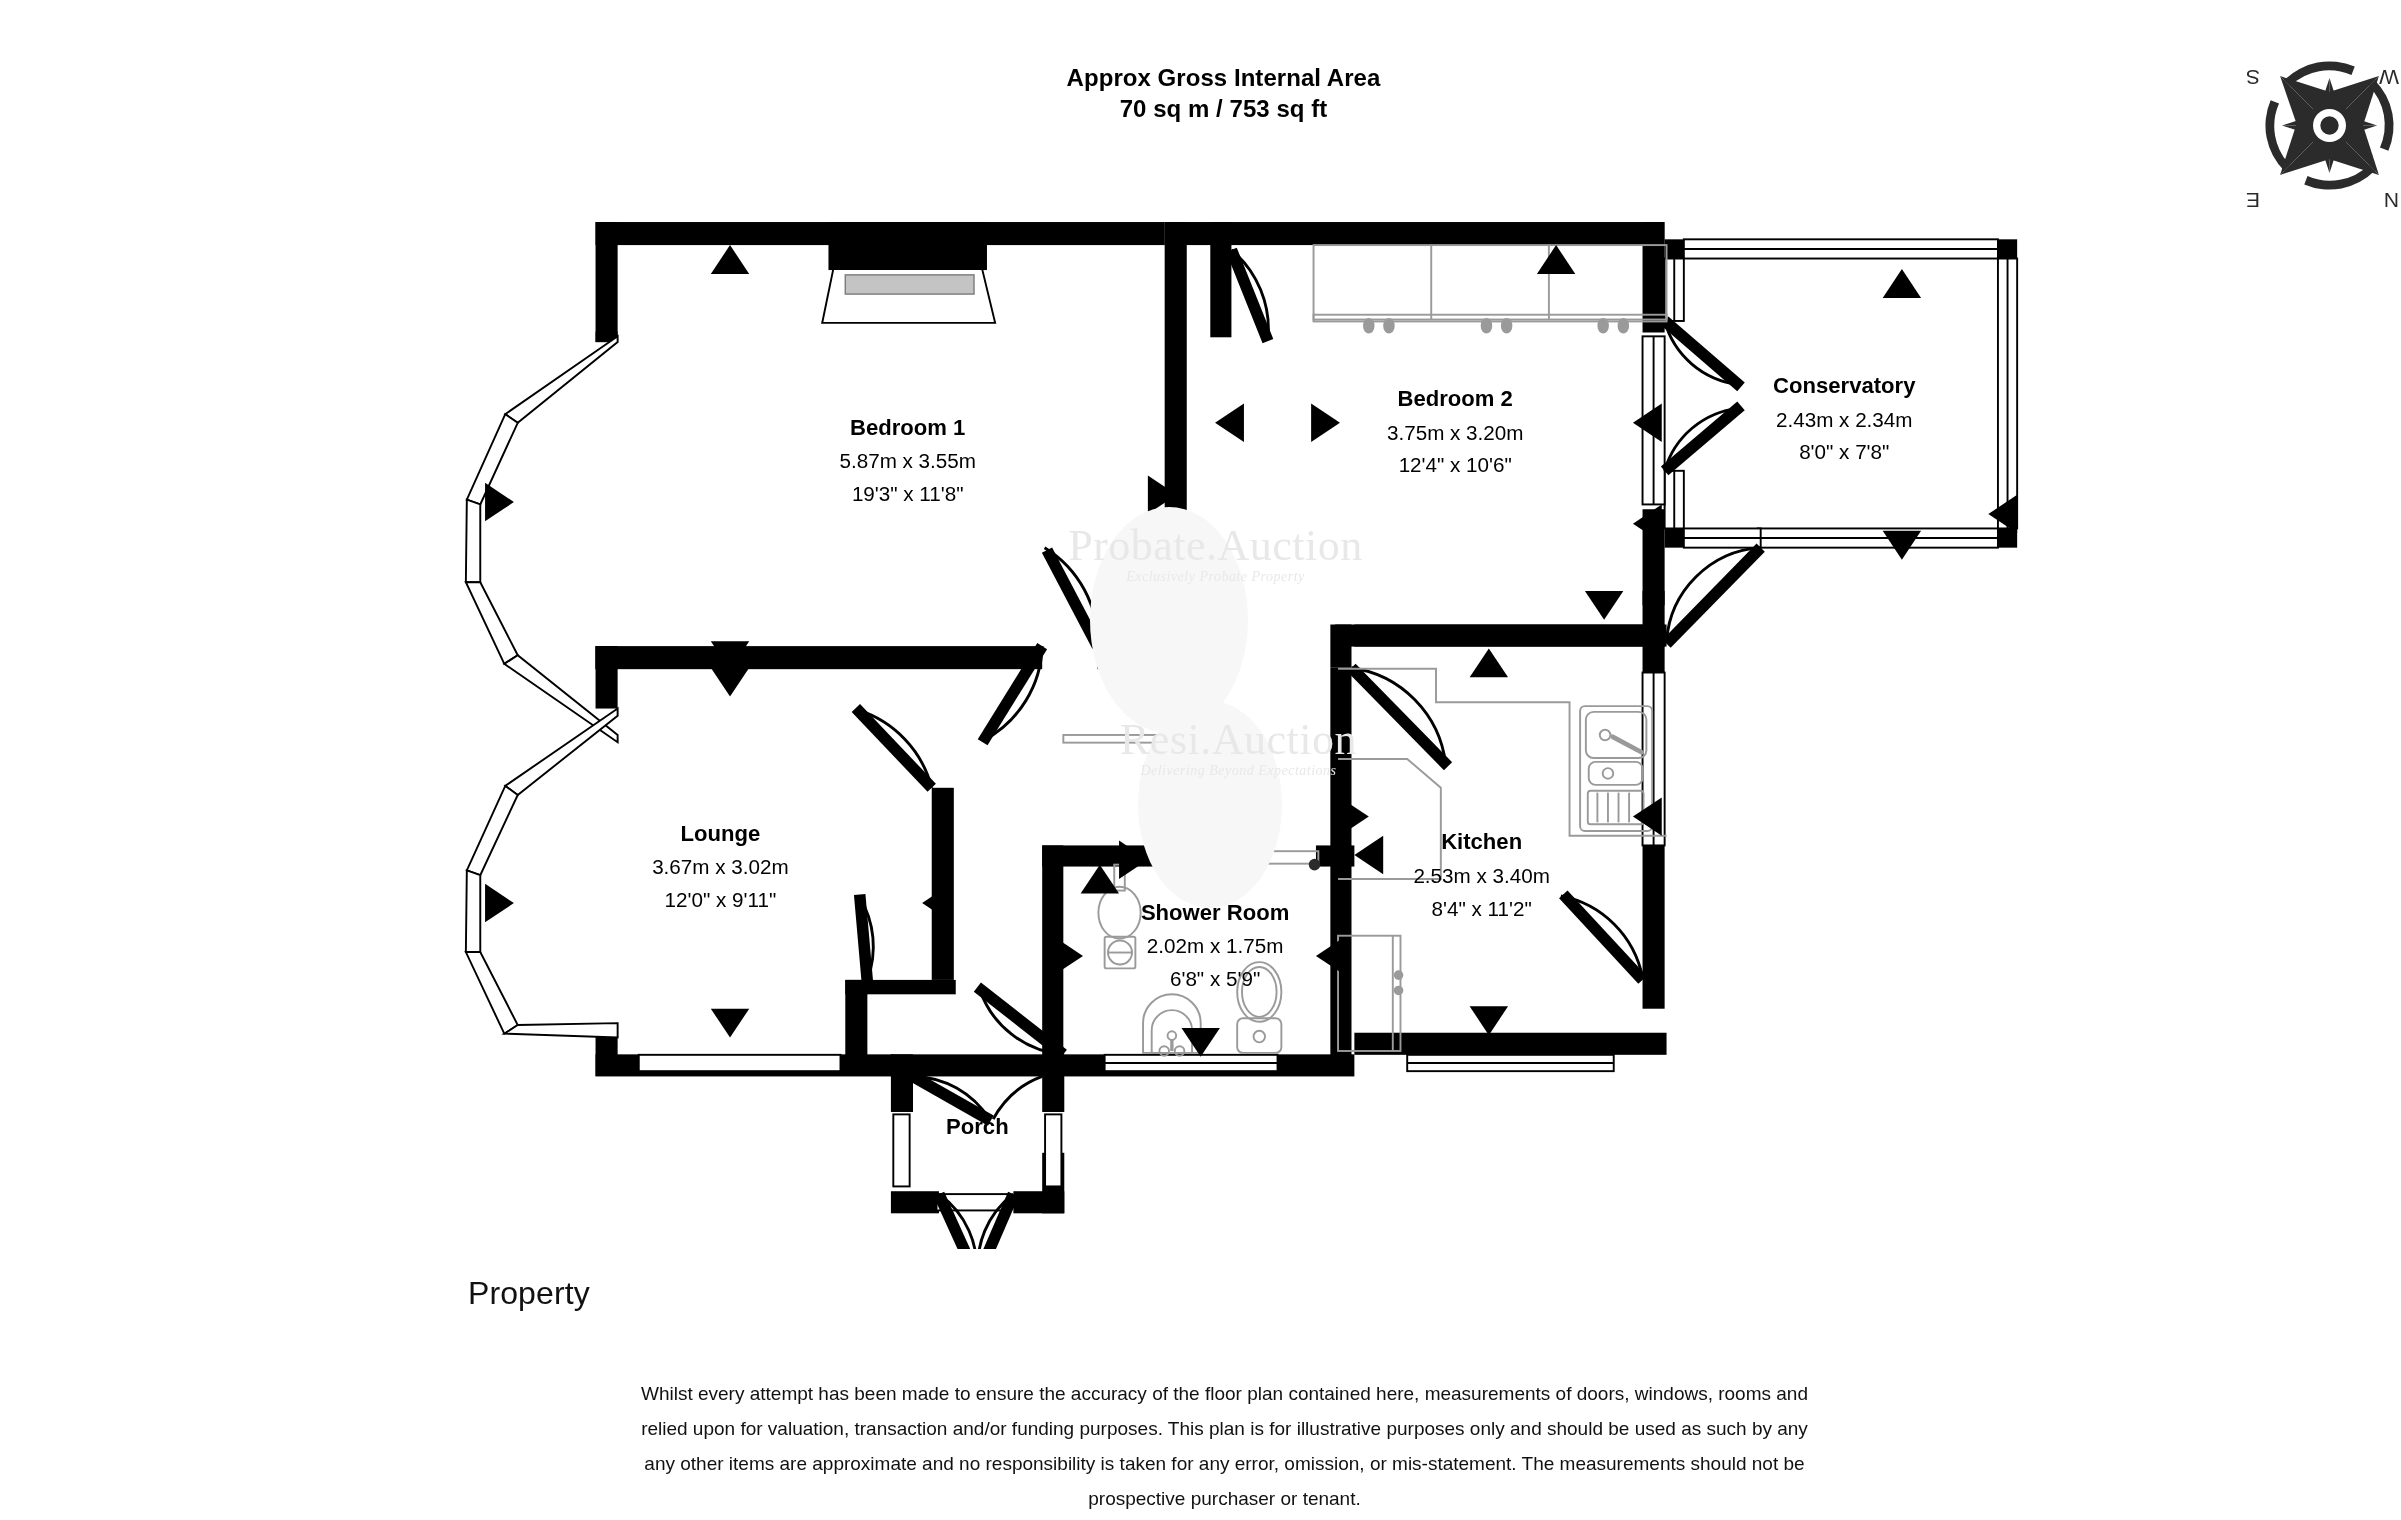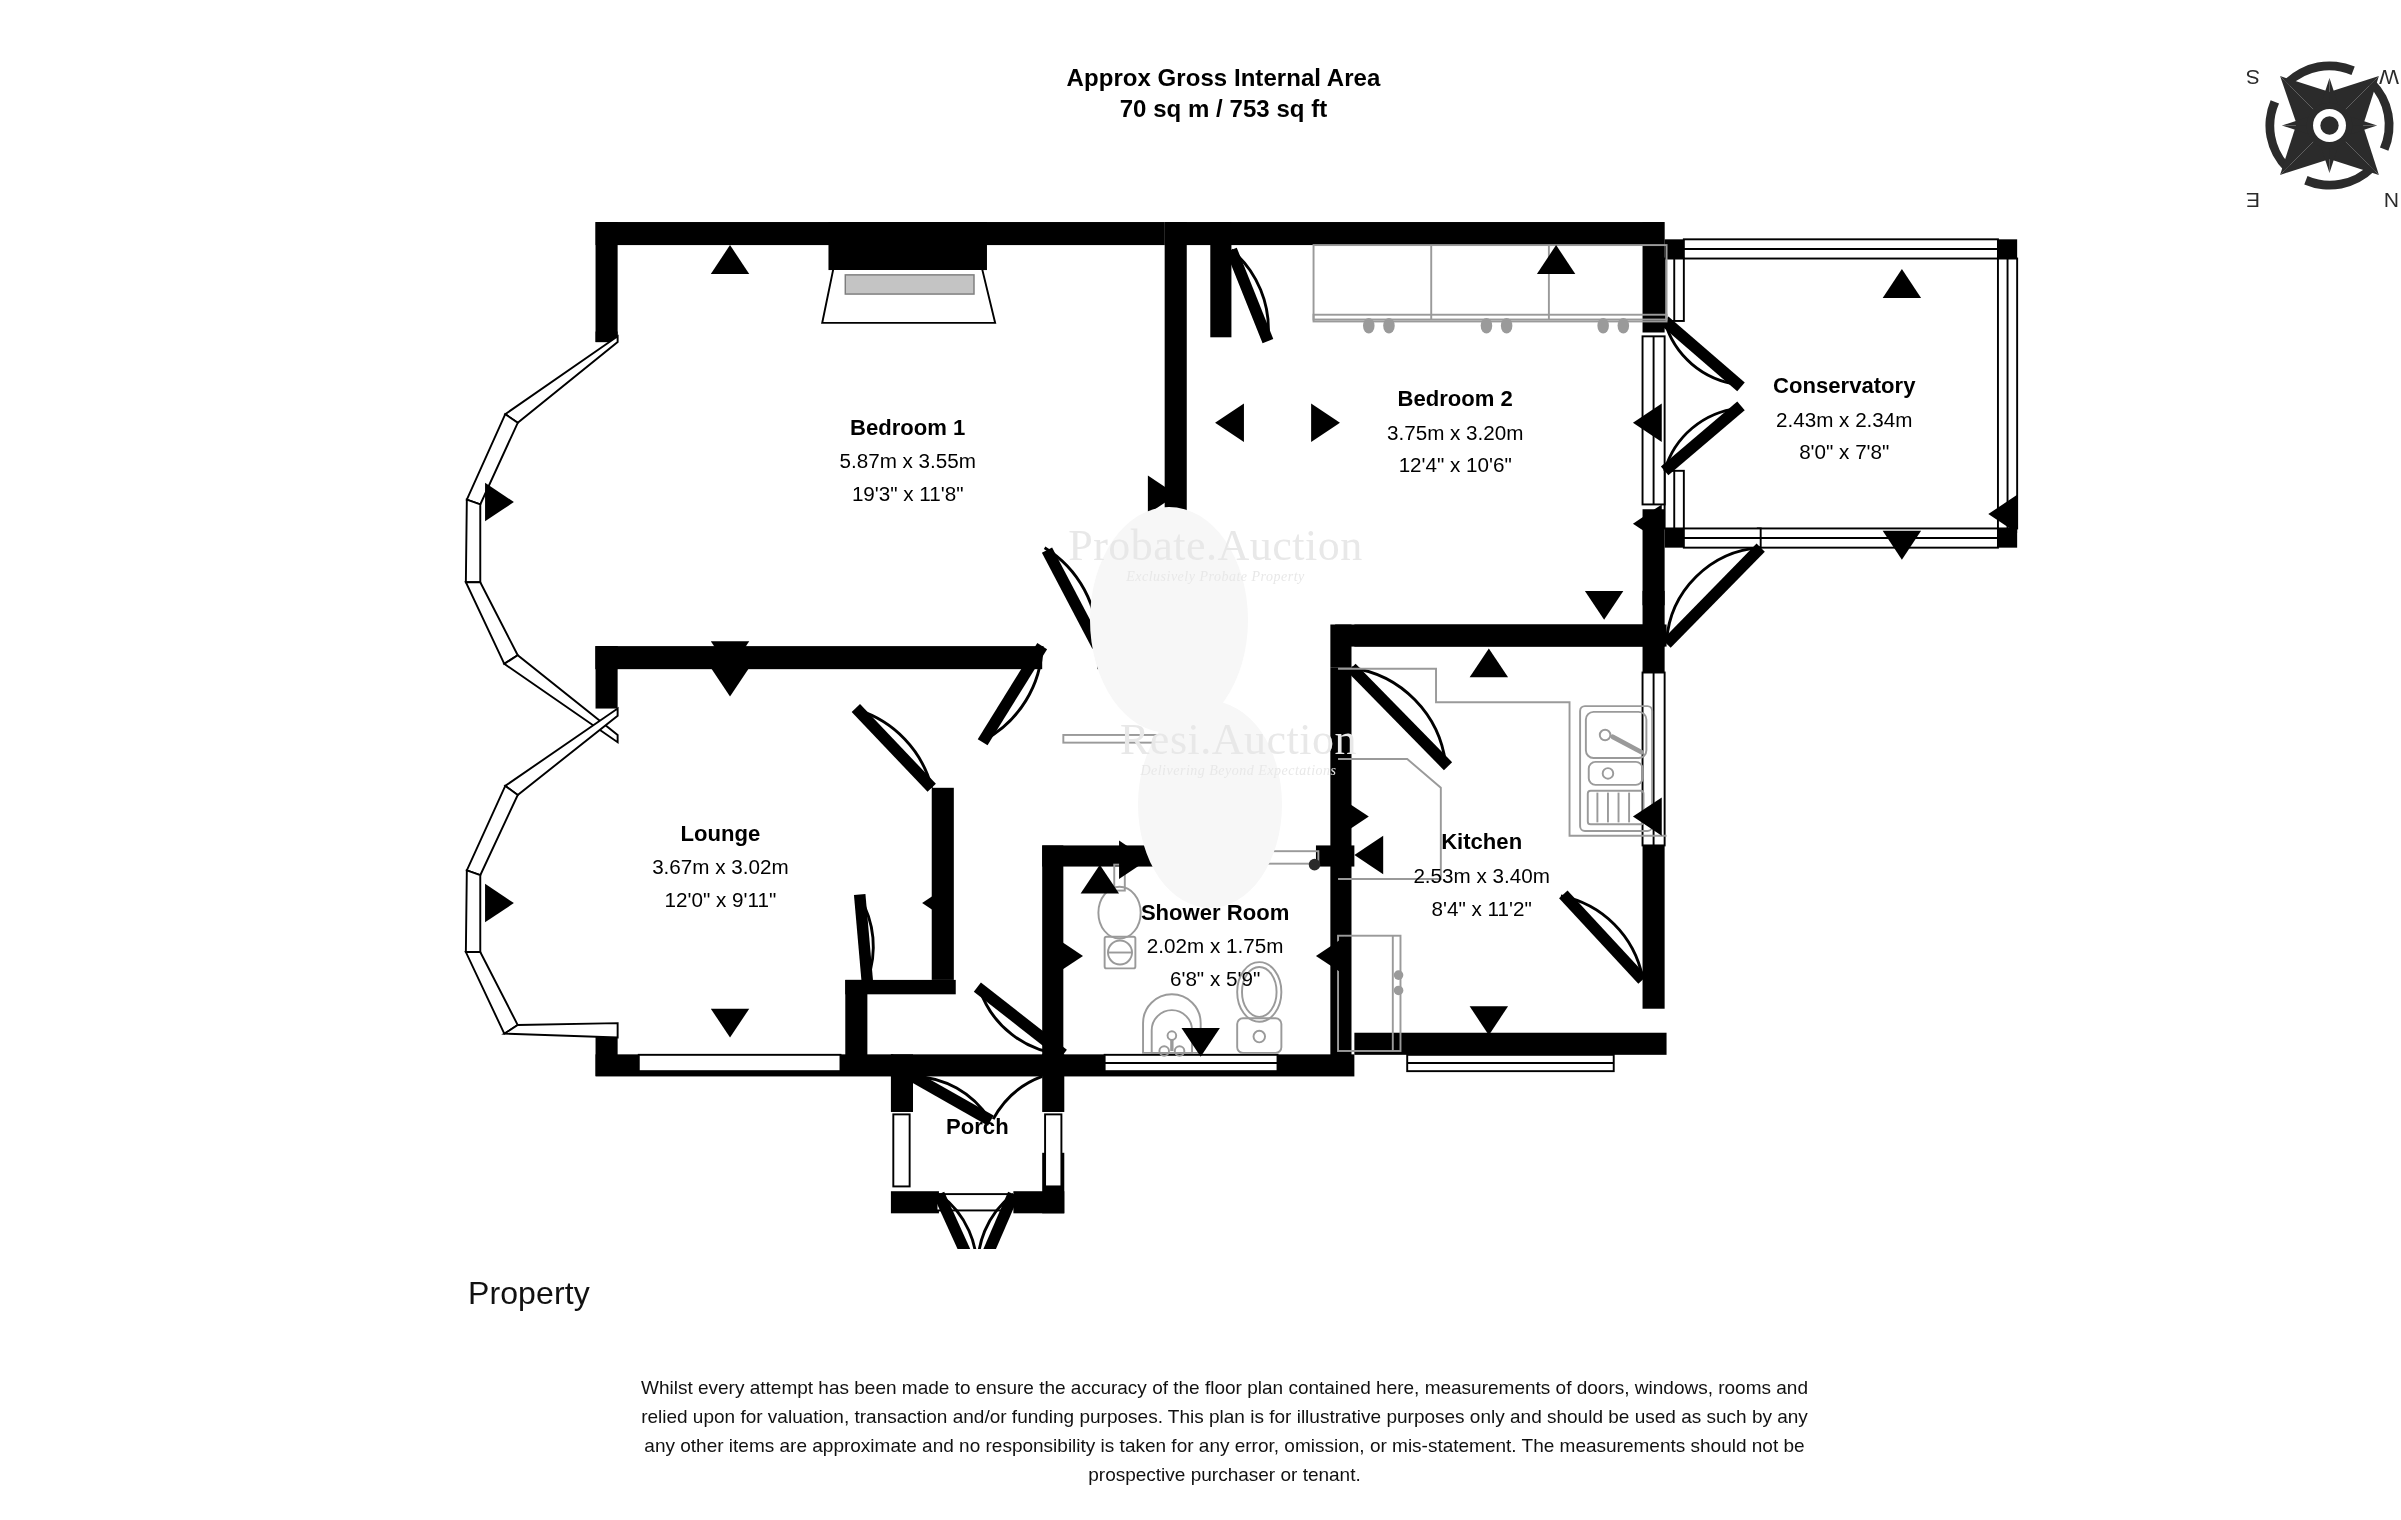--- a/index.html
+++ b/index.html
@@ -38,21 +38,21 @@
 
   
   #floorplan-title{
     position:absolute;left:468px;top:1275px;
     font-size:32px;font-weight:normal;color:#111;letter-spacing:0.1px;
   }
   #disclaimer{
     position:absolute;left:480px;top:1371px;width:1489px;
     text-align:center;font-size:19px;line-height:1.32;color:#111;
   }
-  #disclaimer p{margin:4px;}
+  #disclaimer p{margin:10px;}
 
   .lbl-title{font-size:46px;font-weight:bold;}
   .lbl-dim{font-size:43px;font-weight:normal;}
 </style>
 </head>
 <body>
 
 <div class="page">
 
   <div id="header-area">

